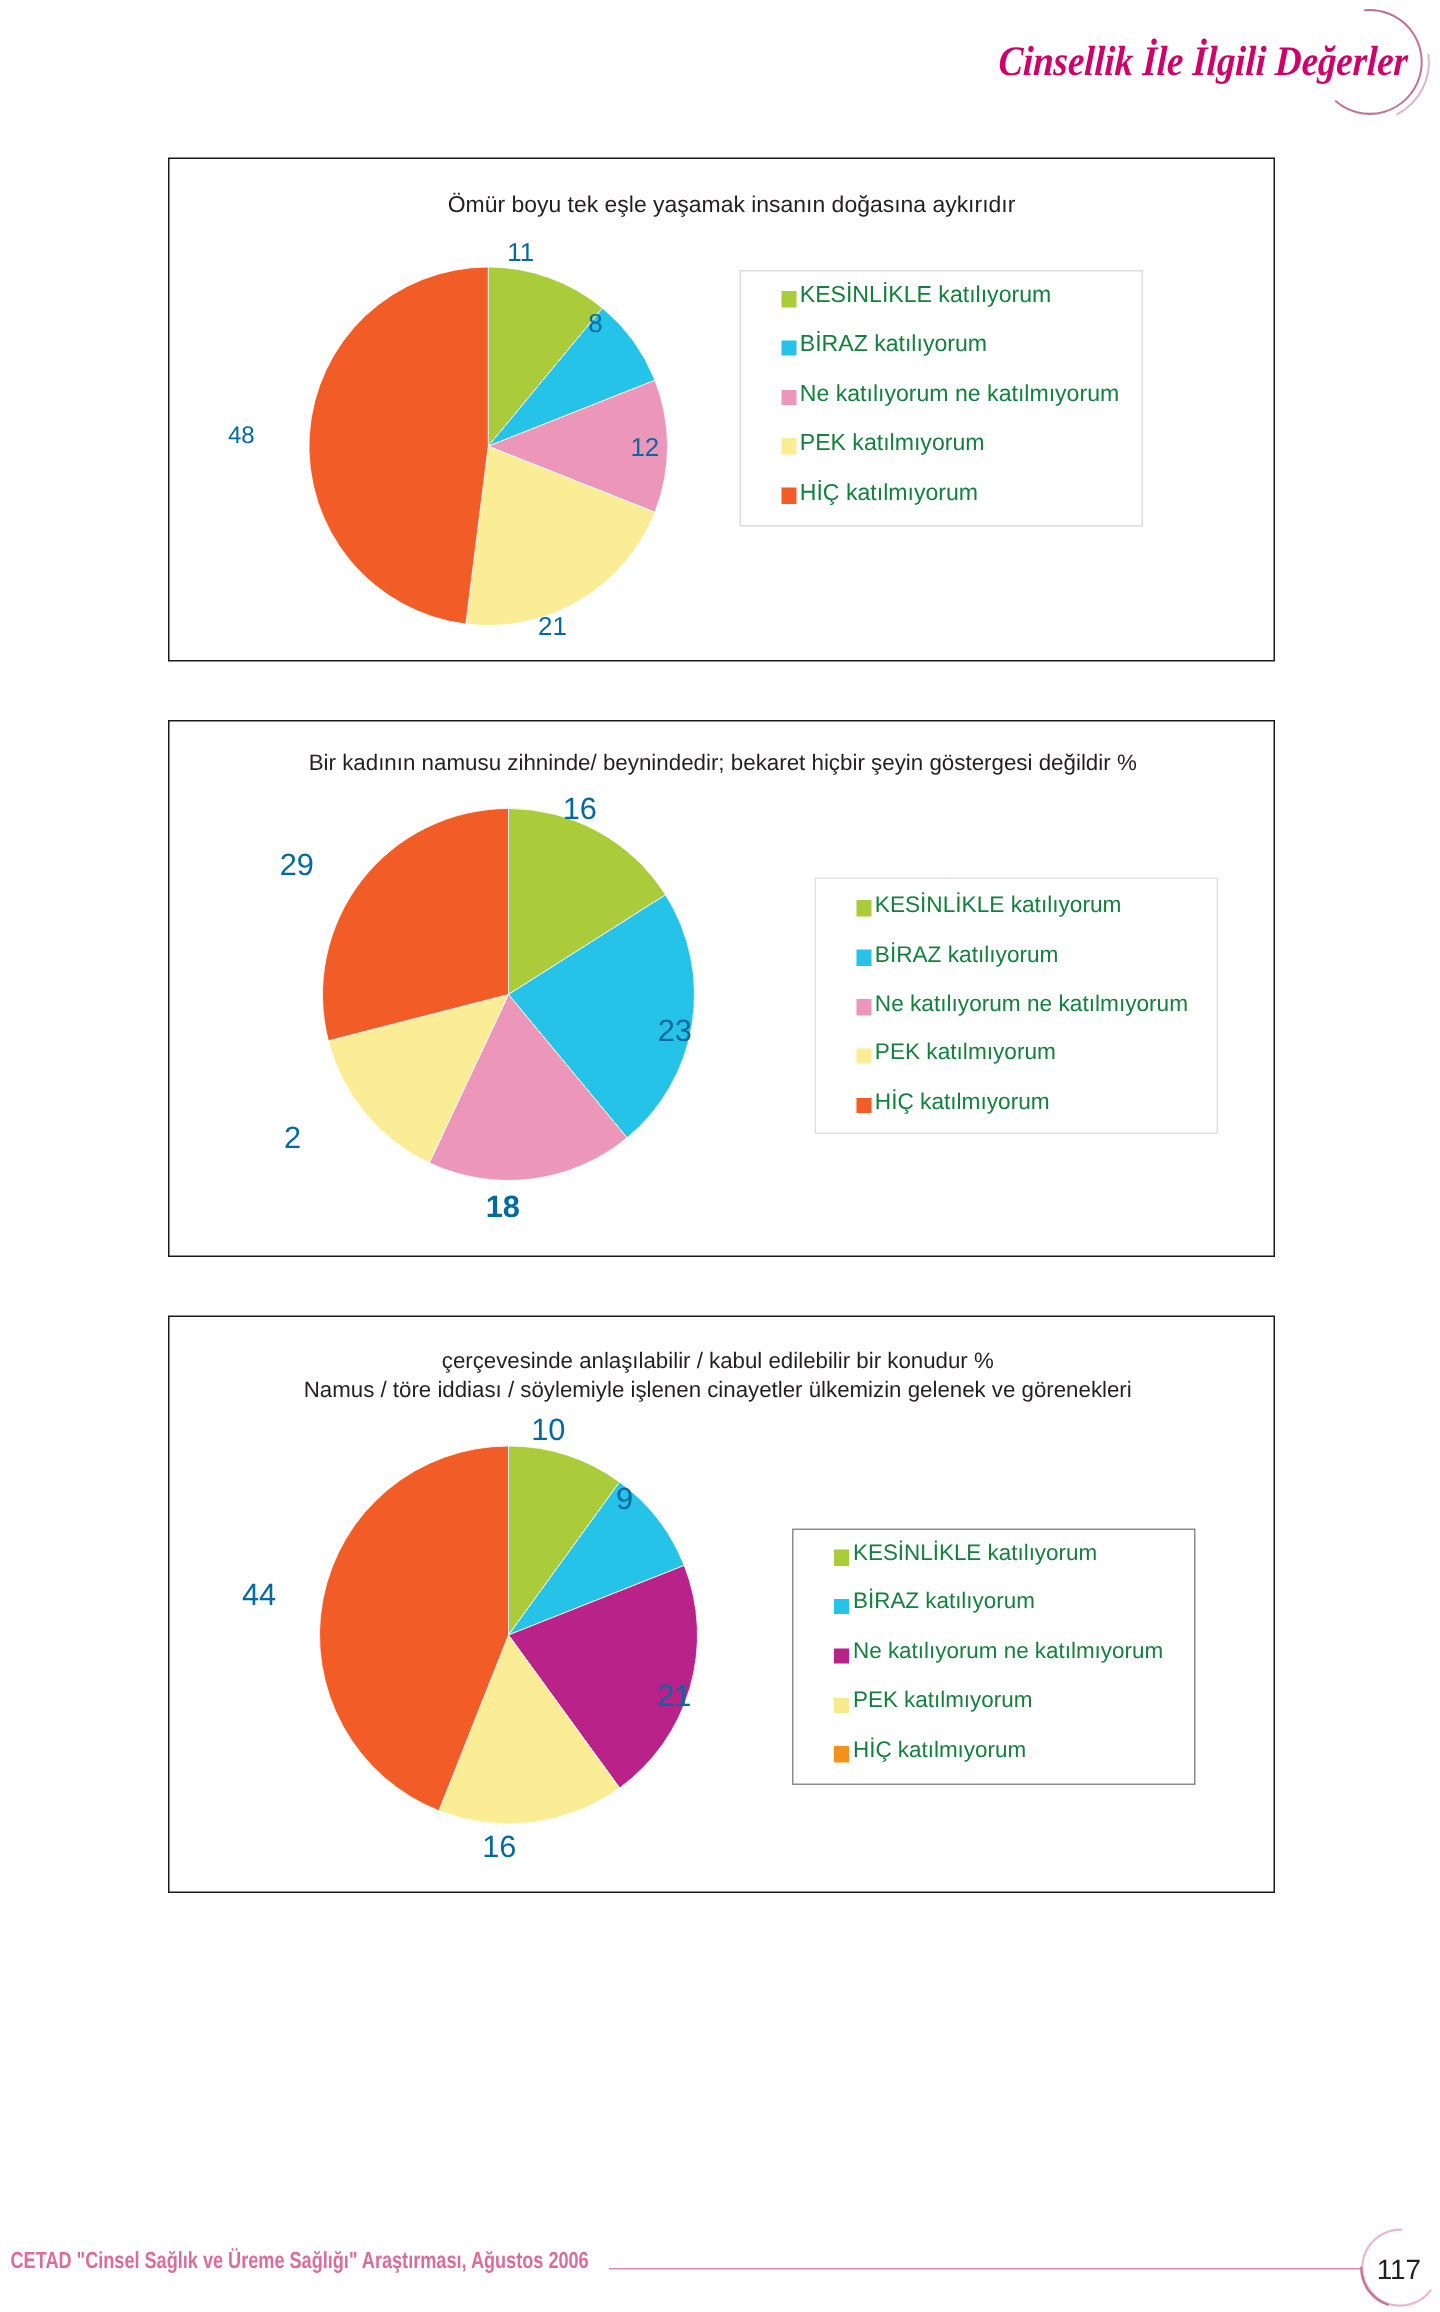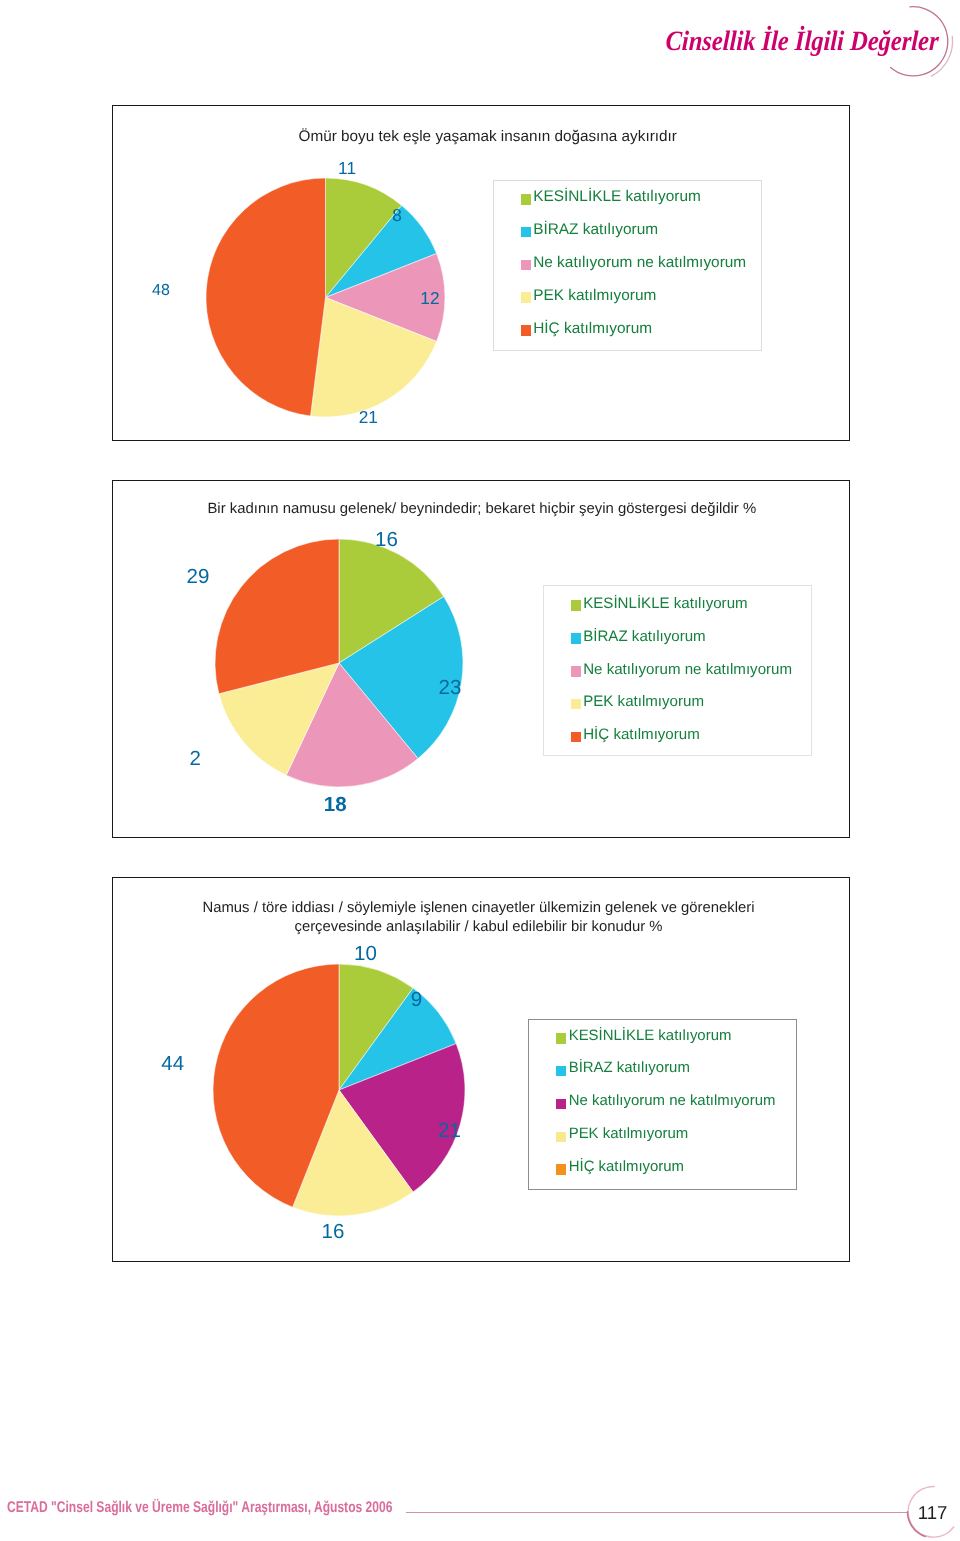--- a/index.html
+++ b/index.html
@@ -95,21 +95,21 @@
           <span class="sw" style="background: rgb(251, 236, 150); margin-top: 1.7px;"></span>
           <span class="lt" style="font-size: 15.4px; line-height: 15.4px; margin-top: -2.91px;">PEK katılmıyorum</span>
         </div>
         <div class="row" style="top: 143.1px; left: 27.1px;">
           <span class="sw" style="background: rgb(242, 92, 39); margin-top: 1.7px;"></span>
           <span class="lt" style="font-size: 15.4px; line-height: 15.4px; margin-top: -2.91px;">HİÇ katılmıyorum</span>
         </div>
       </div>
       <div class="frame" style="left: 112px; top: 480px; width: 738px; height: 358px;"></div>
       <div class="ctitle" style="left: 81.8px; top: 499.71px; width: 800px; text-align: center; font-size: 14.9px; line-height: 18.6px;">
-        <div>Bir kadının namusu gelenek/ beynindedir; bekaret hiçbir şeyin göstergesi değildir %</div>
+        <div>Bir kadının namusu zihninde/ beynindedir; bekaret hiçbir şeyin göstergesi değildir %</div>
       </div>
       <svg class="pie" width="250" height="250" viewBox="-1 -1 250 250" style="left: 213.5px; top: 537.5px;">
         <path d="M 124 124 L 124.00 0.00 A 124 124 0 0 1 228.70 57.56 Z" fill="#AACC3A" stroke="#ffffff" stroke-width="0.55"></path>
         <path d="M 124 124 L 228.70 57.56 A 124 124 0 0 1 203.04 219.54 Z" fill="#25C3E8" stroke="#ffffff" stroke-width="0.55"></path>
         <path d="M 124 124 L 203.04 219.54 A 124 124 0 0 1 71.20 236.20 Z" fill="#EC97BA" stroke="#ffffff" stroke-width="0.55"></path>
         <path d="M 124 124 L 71.20 236.20 A 124 124 0 0 1 3.90 154.84 Z" fill="#FBEC96" stroke="#ffffff" stroke-width="0.55"></path>
         <path d="M 124 124 L 3.90 154.84 A 124 124 0 0 1 124.00 0.00 Z" fill="#F25C27" stroke="#ffffff" stroke-width="0.55"></path>
       </svg>
       <div class="dlabel" style="left: 375.1px; top: 530.1px; width: 80px; font-size: 20.5px; line-height: 20.5px;">16</div>
       <div class="dlabel" style="left: 438.5px; top: 678px; width: 80px; font-size: 20.5px; line-height: 20.5px;">23</div>
@@ -133,22 +133,22 @@
           <span class="sw" style="background: rgb(251, 236, 150); margin-top: 1.7px;"></span>
           <span class="lt" style="font-size: 15.1px; line-height: 15.1px; margin-top: -2.85px;">PEK katılmıyorum</span>
         </div>
         <div class="row" style="top: 143.8px; left: 27.3px;">
           <span class="sw" style="background: rgb(242, 92, 39); margin-top: 1.7px;"></span>
           <span class="lt" style="font-size: 15.1px; line-height: 15.1px; margin-top: -2.85px;">HİÇ katılmıyorum</span>
         </div>
       </div>
       <div class="frame" style="left: 112px; top: 877px; width: 738px; height: 384.5px;"></div>
       <div class="ctitle" style="left: 78.5px; top: 899.09px; width: 800px; text-align: center; font-size: 14.85px; line-height: 18.6px;">
+        <div>çerçevesinde anlaşılabilir / kabul edilebilir bir konudur %</div>
         <div>Namus / töre iddiası / söylemiyle işlenen cinayetler ülkemizin gelenek ve görenekleri</div>
-        <div>çerçevesinde anlaşılabilir / kabul edilebilir bir konudur %</div>
       </div>
       <svg class="pie" width="254" height="254" viewBox="-1 -1 254 254" style="left: 212px; top: 963px;">
         <path d="M 126 126 L 126.00 0.00 A 126 126 0 0 1 200.06 24.06 Z" fill="#AACC3A" stroke="#ffffff" stroke-width="0.55"></path>
         <path d="M 126 126 L 200.06 24.06 A 126 126 0 0 1 243.15 79.62 Z" fill="#25C3E8" stroke="#ffffff" stroke-width="0.55"></path>
         <path d="M 126 126 L 243.15 79.62 A 126 126 0 0 1 200.06 227.94 Z" fill="#B82289" stroke="#ffffff" stroke-width="0.55"></path>
         <path d="M 126 126 L 200.06 227.94 A 126 126 0 0 1 79.62 243.15 Z" fill="#FBEC96" stroke="#ffffff" stroke-width="0.55"></path>
         <path d="M 126 126 L 79.62 243.15 A 126 126 0 0 1 126.00 0.00 Z" fill="#F25C27" stroke="#ffffff" stroke-width="0.55"></path>
       </svg>
       <div class="dlabel" style="left: 354.1px; top: 943.5px; width: 80px; font-size: 20.5px; line-height: 20.5px;">10</div>
       <div class="dlabel" style="left: 410.7px; top: 990.1px; width: 80px; font-size: 20.5px; line-height: 20.5px;">9</div>

